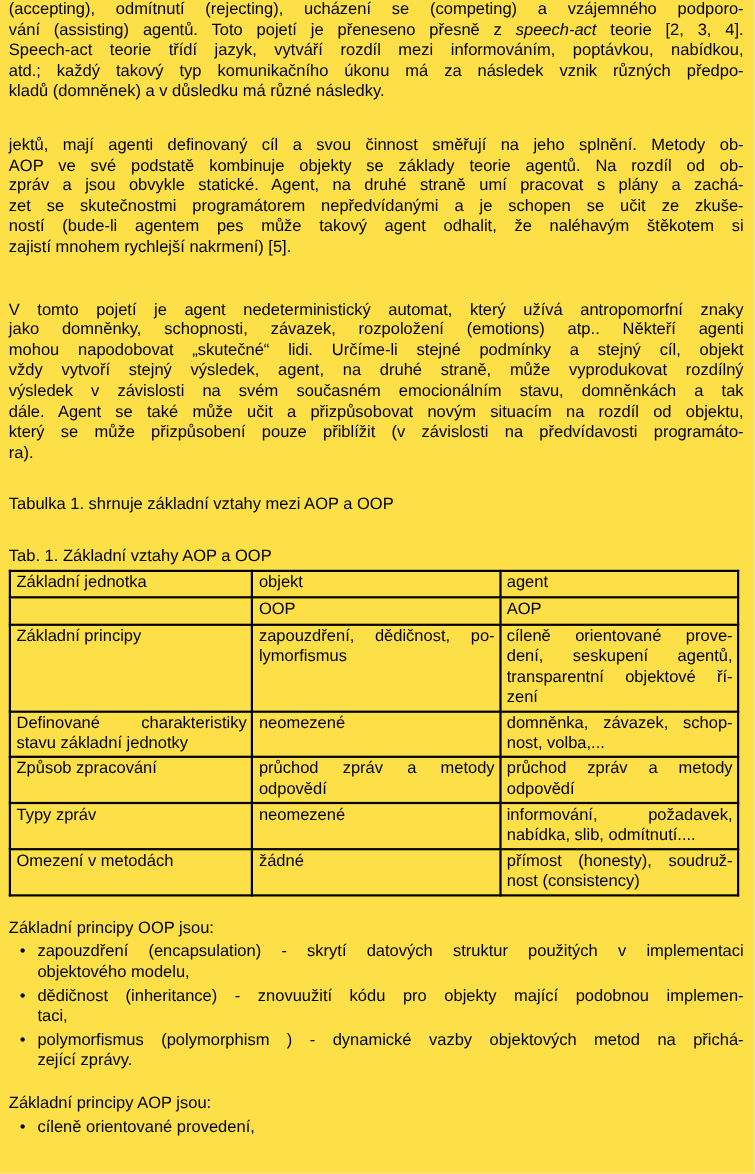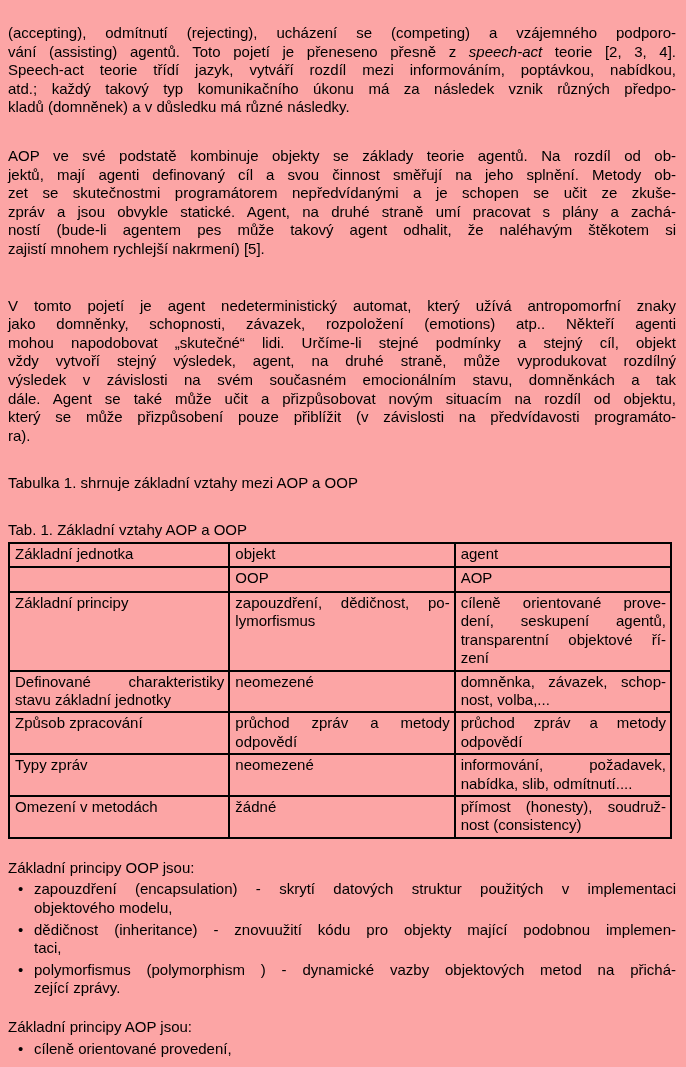--- a/index.html
+++ b/index.html
@@ -2,26 +2,26 @@
 <html><head>
 <meta charset="utf-8">
 <style>
   * { box-sizing: border-box; }
   html, body { margin: 0; padding: 0; background: #e8e8e8; }
   .page {
     position: relative;
     width: 686px;
     height: 1067px;
     margin: 0 auto;
-    background: #fca5a5;
+    background: #fde047;
     color: #000;
     font-family: "Liberation Sans", "DejaVu Sans", sans-serif;
     font-size: 15px;
     line-height: 18.6px;
-    padding: 24px 10px 0 8px;
+    padding: 0 10px 0 8px;
     overflow: hidden;
     -webkit-font-smoothing: antialiased;
   }
   
   .lines .jline { text-align: justify; text-align-last: justify; white-space: normal; }
   .lines .jline:last-child { text-align-last: left; }
   .para { margin: 0 0 30px 0; }
   .para.p2 { margin-bottom: 38px; }
   .para.p3 { margin-bottom: 29px; }
   .intro-line { margin: 0 0 28px 0; }
@@ -58,24 +58,24 @@
 
   <div class="para lines">
       <div class="jline">(accepting), odmítnutí (rejecting), ucházení se (competing) a vzájemného podporo-</div>
       <div class="jline">vání (assisting) agentů. Toto pojetí je přeneseno přesně z <i>speech-act</i> teorie [2, 3, 4].</div>
       <div class="jline">Speech-act teorie třídí jazyk, vytváří rozdíl mezi informováním, poptávkou, nabídkou,</div>
       <div class="jline">atd.; každý takový typ komunikačního úkonu má za následek vznik různých předpo-</div>
       <div class="jline">kladů (domněnek) a v důsledku má různé následky.</div>
     </div>
 
   <div class="para p2 lines">
+      <div class="jline">jektů, mají agenti definovaný cíl a svou činnost směřují na jeho splnění. Metody ob-</div>
       <div class="jline">AOP ve své podstatě kombinuje objekty se základy teorie agentů. Na rozdíl od ob-</div>
-      <div class="jline">jektů, mají agenti definovaný cíl a svou činnost směřují na jeho splnění. Metody ob-</div>
+      <div class="jline">zpráv a jsou obvykle statické. Agent, na druhé straně umí pracovat s plány a zachá-</div>
       <div class="jline">zet se skutečnostmi programátorem nepředvídanými a je schopen se učit ze zkuše-</div>
-      <div class="jline">zpráv a jsou obvykle statické. Agent, na druhé straně umí pracovat s plány a zachá-</div>
       <div class="jline">ností (bude-li agentem pes může takový agent odhalit, že naléhavým štěkotem si</div>
       <div class="jline">zajistí mnohem rychlejší nakrmení) [5].</div>
     </div>
 
   <div class="para p3 lines">
       <div class="jline">V tomto pojetí je agent nedeterministický automat, který užívá antropomorfní znaky</div>
       <div class="jline">jako domněnky, schopnosti, závazek, rozpoložení (emotions) atp.. Někteří agenti</div>
       <div class="jline">mohou napodobovat „skutečné“ lidi. Určíme-li stejné podmínky a stejný cíl, objekt</div>
       <div class="jline">vždy vytvoří stejný výsledek, agent, na druhé straně, může vyprodukovat rozdílný</div>
       <div class="jline">výsledek v závislosti na svém současném emocionálním stavu, domněnkách a tak</div>

